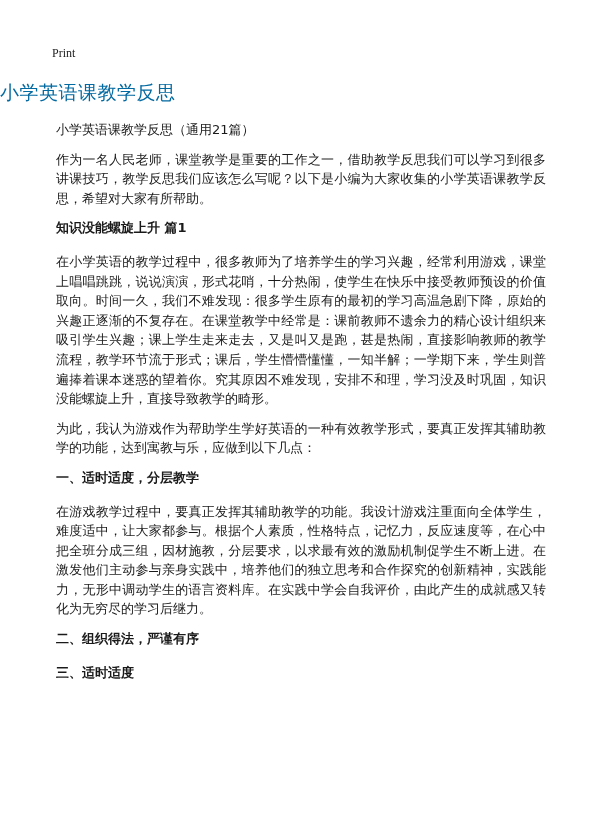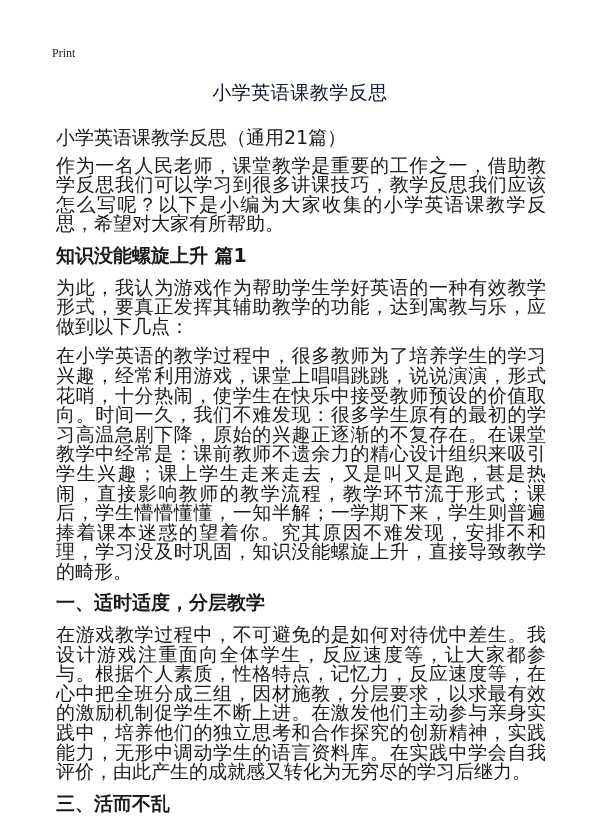--- a/index.html
+++ b/index.html
@@ -9,42 +9,43 @@
       color: #1a1a1a;
     }
     .page { position: relative; width: 600px; height: 828px; }
     .print-label {
       position: absolute; left: 52px; top: 46px;
       font-family: "Liberation Serif", "DejaVu Serif", serif;
       font-size: 12px; color: #222;
     }
     .title {
       position: absolute; left: 0; width: 600px; top: 80px;
-      text-align: center; font-size: 19px; color: #0f172a; margin: 0; font-weight: normal;
+      text-align: left; font-size: 19px; color: #0369a1; margin: 0; font-weight: normal;
       letter-spacing: 0.5px;
     }
     .content {
-      position: absolute; left: 56px; top: 128px; width: 490px;
-      font-size: 19px; line-height: 19.6px;
+      position: absolute; left: 56px; top: 120px; width: 490px;
+      font-size: 13px; line-height: 19.6px;
     }
     .content p { margin: 0; }
     .subtitle { margin-bottom: 10px !important; }
-    .para { margin-bottom: 10px !important; text-align: justify; font-family: Liberation Mono, monospace; }
+    .para { margin-bottom: 10px !important; text-align: justify; }
     .heading { font-weight: bold; margin: 4px 0 14px 0 !important; }
   </style>
 </head>
 <body>
 
 <div class="page">
   <div class="print-label">Print</div>
   <h1 class="title">小学英语课教学反思</h1>
 
   <div class="content">
     <p class="subtitle">小学英语课教学反思（通用21篇）</p>
     <p class="para">作为一名人民老师，课堂教学是重要的工作之一，借助教学反思我们可以学习到很多讲课技巧，教学反思我们应该怎么写呢？以下是小编为大家收集的小学英语课教学反思，希望对大家有所帮助。</p>
     <p class="heading">知识没能螺旋上升 篇1</p>
+    <p class="para">在小学英语的教学过程中，很多教师为了培养学生的学习兴趣，经常利用游戏，课堂上唱唱跳跳，说说演演，形式花哨，十分热闹，使学生在快乐中接受教师预设的价值取向。时间一久，我们不难发现：很多学生原有的最初的学习高温急剧下降，原始的兴趣正逐渐的不复存在。在课堂教学中经常是：课前教师不遗余力的精心设计组织来吸引学生兴趣；课上学生走来走去，又是叫又是跑，甚是热闹，直接影响教师的教学流程，教学环节流于形式；课后，学生懵懵懂懂，一知半解；一学期下来，学生则普遍捧着课本迷惑的望着你。究其原因不难发现，安排不和理，学习没及时巩固，知识没能螺旋上升，直接导致教学的畸形。</p>
     <p class="para">为此，我认为游戏作为帮助学生学好英语的一种有效教学形式，要真正发挥其辅助教学的功能，达到寓教与乐，应做到以下几点：</p>
-    <p class="para">在小学英语的教学过程中，很多教师为了培养学生的学习兴趣，经常利用游戏，课堂上唱唱跳跳，说说演演，形式花哨，十分热闹，使学生在快乐中接受教师预设的价值取向。时间一久，我们不难发现：很多学生原有的最初的学习高温急剧下降，原始的兴趣正逐渐的不复存在。在课堂教学中经常是：课前教师不遗余力的精心设计组织来吸引学生兴趣；课上学生走来走去，又是叫又是跑，甚是热闹，直接影响教师的教学流程，教学环节流于形式；课后，学生懵懵懂懂，一知半解；一学期下来，学生则普遍捧着课本迷惑的望着你。究其原因不难发现，安排不和理，学习没及时巩固，知识没能螺旋上升，直接导致教学的畸形。</p>
     <p class="heading">一、适时适度，分层教学</p>
-    <p class="para">在游戏教学过程中，不可避免的是如何对待优中差生。我设计游戏注重面向全体学生，反应速度等，让大家都参与。根据个人素质，性格特点，记忆力，反应速度等，在心中把全班分成三组，因材施教，分层要求，以求最有效的激励机制促学生不断上进。在激发他们主动参与亲身实践中，培养他们的独立思考和合作探究的创新精神，实践能力，无形中调动学生的语言资料库。在实践中学会自我评价，由此产生的成就感又转化为无穷尽的学习后继力。</p>
-    <p class="heading">三、活而不乱</p>
+    <p class="para">在游戏教学过程中，要真正发挥其辅助教学的功能。我设计游戏注重面向全体学生，难度适中，让大家都参与。根据个人素质，性格特点，记忆力，反应速度等，在心中把全班分成三组，因材施教，分层要求，以求最有效的激励机制促学生不断上进。在激发他们主动参与亲身实践中，培养他们的独立思考和合作探究的创新精神，实践能力，无形中调动学生的语言资料库。在实践中学会自我评价，由此产生的成就感又转化为无穷尽的学习后继力。</p>
+    <p class="heading">二、组织得法，严谨有序</p>
+    <p class="heading">三、适时适度</p>
   </div>
 </div>
 
 </body></html>

